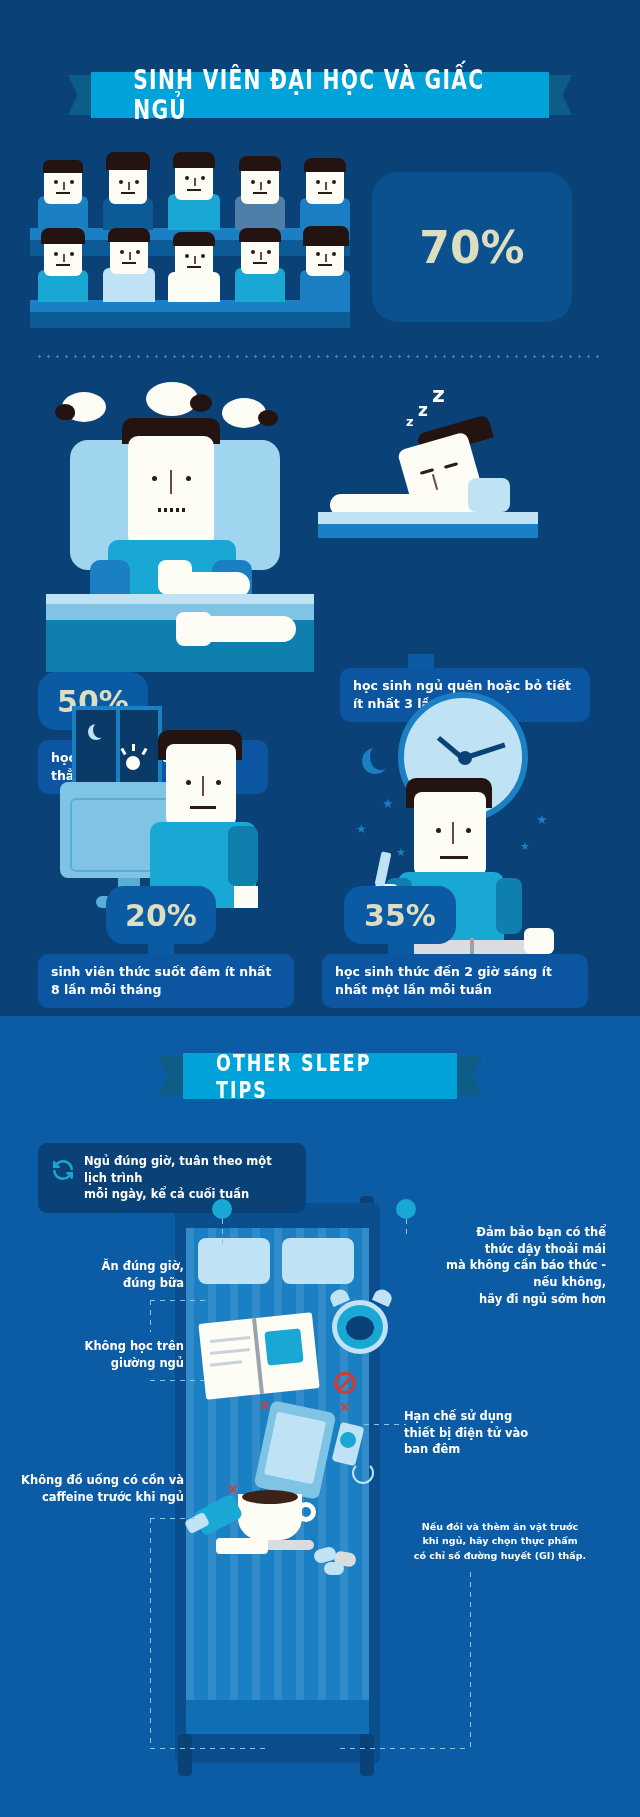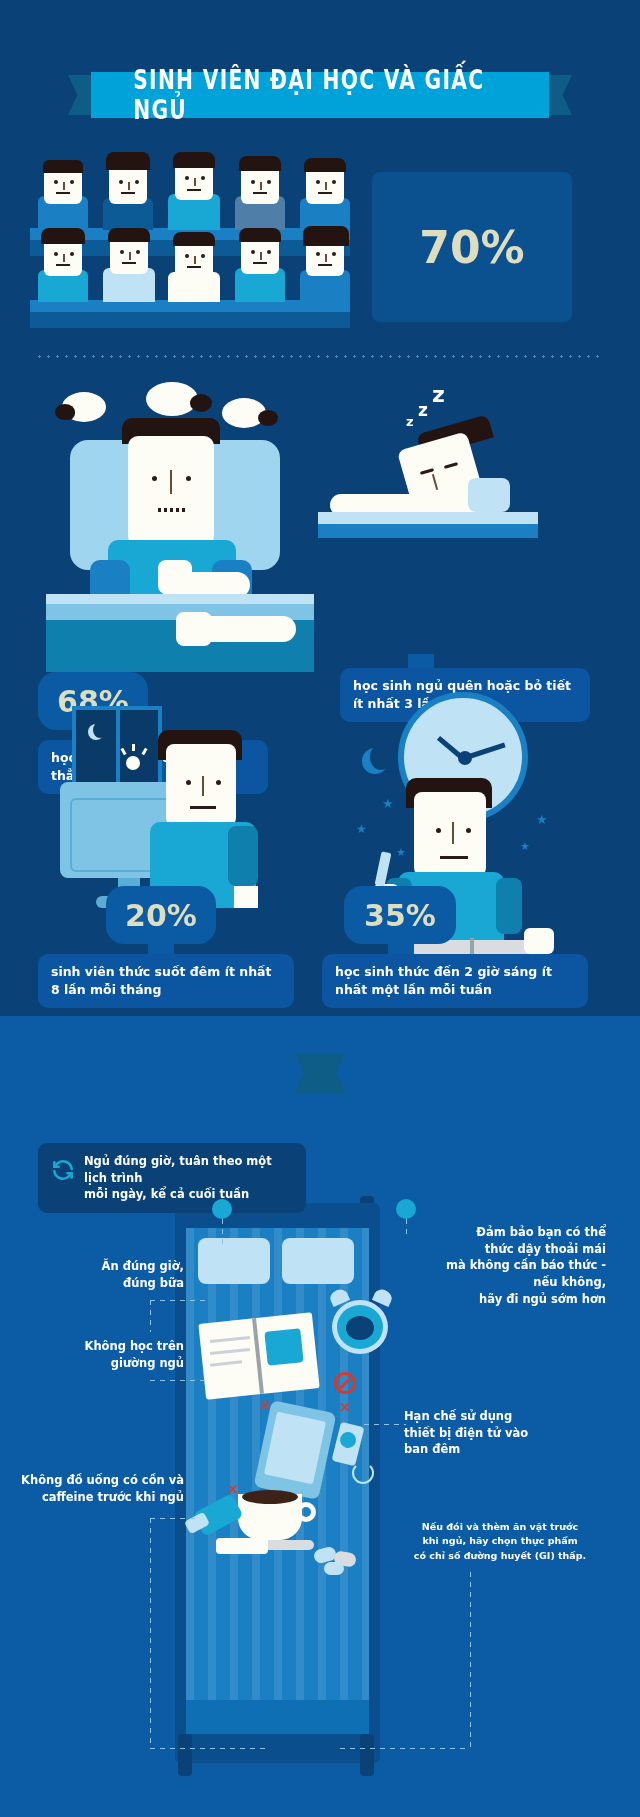--- a/index.html
+++ b/index.html
@@ -50,21 +50,21 @@
     border-radius:10px;
     color:#ffffff;
     font-size:12.5px; font-weight:bold; line-height:1.45;
     padding:9px 13px;
     font-family:"DejaVu Sans", sans-serif;
   }
   .notch { position:absolute; background:#0a5aa4; width:26px; height:14px; }
 
   .stat70 {
     position:absolute; left:372px; top:172px; width:200px; height:150px;
-    background:#0b5190; border-radius:8px;
+    background:#0b5190; border-radius:26px;
     display:flex; flex-direction:column; align-items:center; justify-content:center;
   }
   .stat70 .num { color:#ddddc0; font-size:44px; font-weight:bold; font-family:"DejaVu Sans", sans-serif; }
   .stat70 .txt { color:#ffffff; font-size:12.5px; font-weight:bold; text-align:center; line-height:1.5; margin-top:10px; font-family:"DejaVu Sans", sans-serif; }
 
   .dotline { position:absolute; left:35px; top:355px; width:570px; height:3px;
     background-image: radial-gradient(circle, #4d86b8 1.2px, transparent 1.3px);
     background-size: 9px 3px; }
 
   
@@ -261,21 +261,21 @@
     <div style="position:absolute; left:46px; top:594px; width:268px; height:10px; background:#bfe3f4;"></div>
     <div style="position:absolute; left:46px; top:604px; width:268px; height:16px; background:#7fc4e4;"></div>
     <div style="position:absolute; left:46px; top:620px; width:268px; height:52px; background:#0f7fae;"></div>
 
     <div style="position:absolute; left:186px; top:616px; width:110px; height:26px; background:#fdfdf6; border-radius:13px;"></div>
     <div style="position:absolute; left:176px; top:612px; width:36px; height:34px; background:#fdfdf6; border-radius:8px;"></div>
   </div>
 
   <div class="notch" style="left:85px; top:726px;"></div>
   <div class="pct-badge" style="left:38px; top:672px; width:110px; height:58px;">
-    <span>68%</span>
+    <span>50%</span>
   </div>
   <div class="cap-box" style="left:38px; top:740px; width:230px;">
     <div>học sinh khó ngủ vì căng thẳng</div>
   </div>
 
   <div>
 
     <div style="position:absolute; left:432px; top:382px; color:#fdfdf6; font-size:22px; font-weight:bold; font-family:'DejaVu Sans',sans-serif;">z</div>
     <div style="position:absolute; left:418px; top:400px; color:#fdfdf6; font-size:17px; font-weight:bold; font-family:'DejaVu Sans',sans-serif;">z</div>
     <div style="position:absolute; left:406px; top:414px; color:#fdfdf6; font-size:13px; font-weight:bold; font-family:'DejaVu Sans',sans-serif;">z</div>
@@ -378,20 +378,23 @@
   <div class="pct-badge" style="left:344px; top:886px; width:112px; height:58px;">
     <span>35%</span>
   </div>
   <div class="cap-box" style="left:322px; top:954px; width:266px;">
     <div>học sinh thức đến 2 giờ sáng ít</div>
     <div>nhất một lần mỗi tuần</div>
   </div>
 
   <div class="ribbon-wrap" style="left:158px; top:1053px; width:324px;">
     <div class="ribbon-tail left"></div>
+    <div class="ribbon-main" style="font-size:19px; letter-spacing:2.2px; padding:0 24px;">
+      <span>OTHER SLEEP TIPS</span>
+    </div>
     <div class="ribbon-tail right"></div>
   </div>
 
   <div>
     <div class="post" style="left:178px; top:1196px; height:44px;"></div>
     <div class="post" style="left:360px; top:1196px; height:44px;"></div>
     <div class="bed"></div>
     <div class="bed-inner"></div>
     <div class="bed-stripes"></div>
     <div class="pillow" style="left:198px; top:1238px; width:72px; height:46px;"></div>

